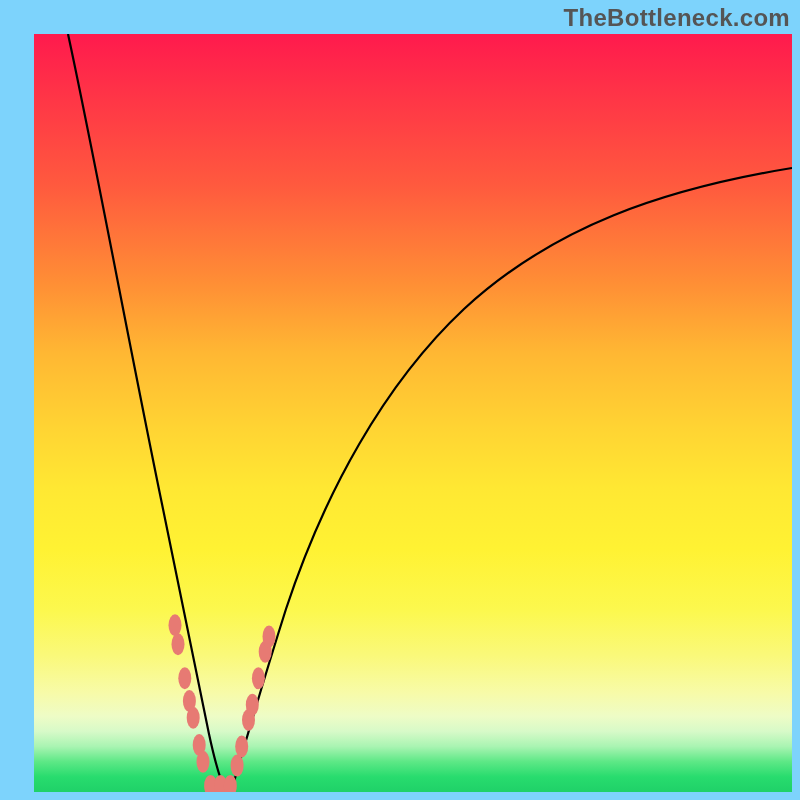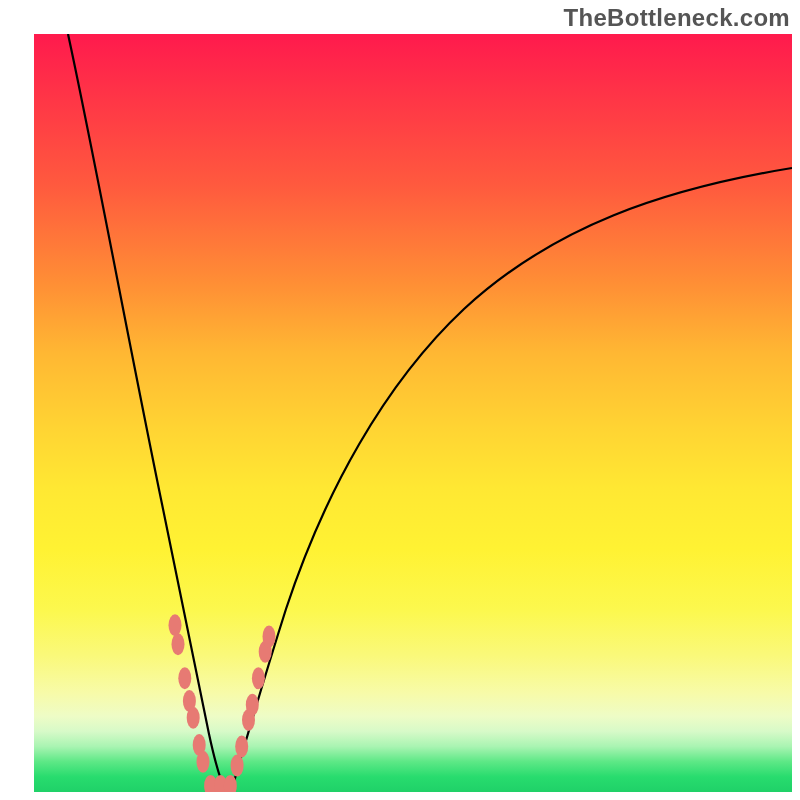--- a/index.html
+++ b/index.html
@@ -10,21 +10,21 @@
     background: #000;
     overflow: hidden;
     font-family: Arial, Helvetica, sans-serif;
   }
   .frame {
     position: absolute;
     left: 0;
     top: 0;
     width: 800px;
     height: 800px;
-    background: #ffffff;
+    background: #7dd3fc;
   }
   .plot {
     position: absolute;
     left: 34px;
     top: 34px;
     width: 758px;
     height: 758px;
     overflow: hidden;
   }
   .gradient {

